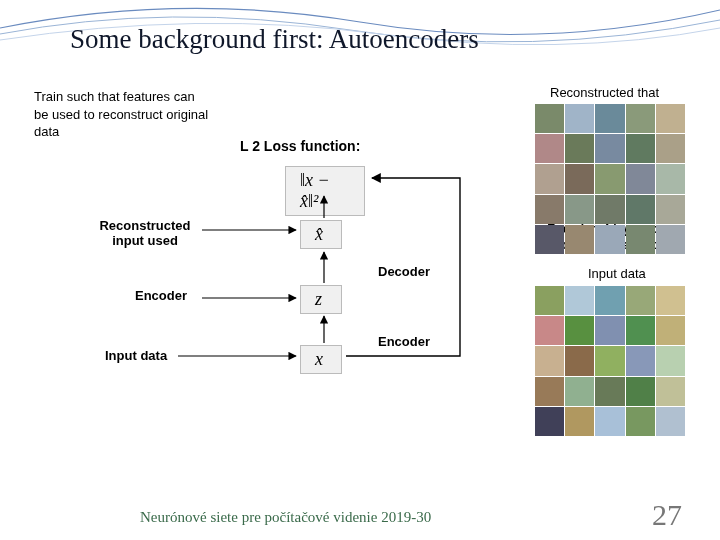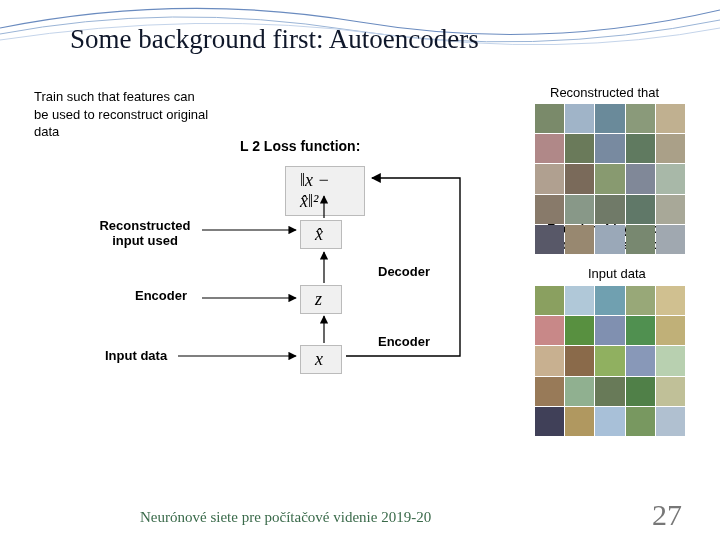--- a/index.html
+++ b/index.html
@@ -145,15 +145,15 @@
   <line x1="178" y1="356" x2="296" y2="356" stroke="#000" stroke-width="1.2" marker-end="url(#ah)"></line>
 
   <line x1="324" y1="343" x2="324" y2="316" stroke="#000" stroke-width="1.2" marker-end="url(#ah)"></line>
   <line x1="324" y1="283" x2="324" y2="252" stroke="#000" stroke-width="1.2" marker-end="url(#ah)"></line>
   <line x1="324" y1="218" x2="324" y2="196" stroke="#000" stroke-width="1.2" marker-end="url(#ah)"></line>
 
   <path d="M 346 356 L 460 356 L 460 178 L 372 178" fill="none" stroke="#000" stroke-width="1.4" marker-end="url(#ah)"></path>
 </svg>
 
 <div class="footer">
-  <div class="course">Neurónové siete pre počítačové videnie 2019-20</div>
+  <div class="course">Neurónové siete pre počítačové videnie 2019-30</div>
   <div class="pagenum">27</div>
 </div>
 
 </body></html>

